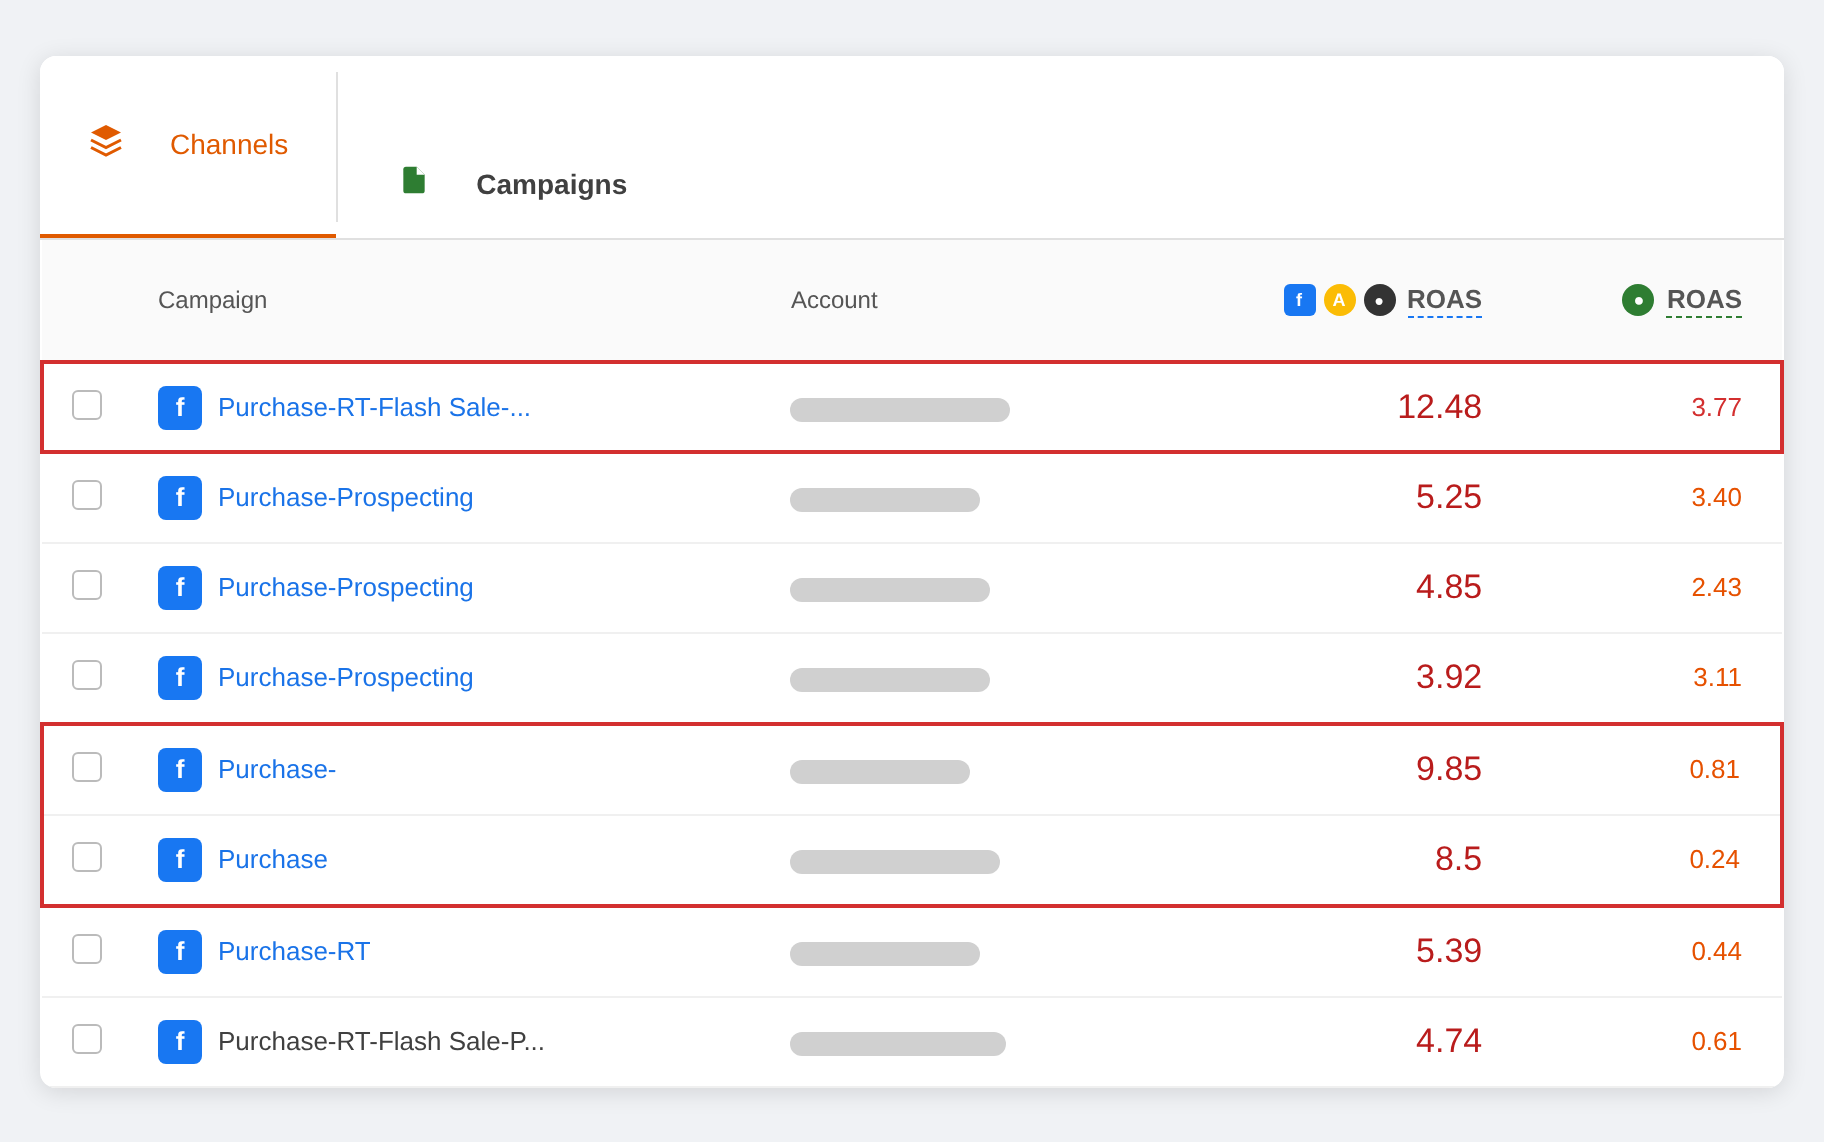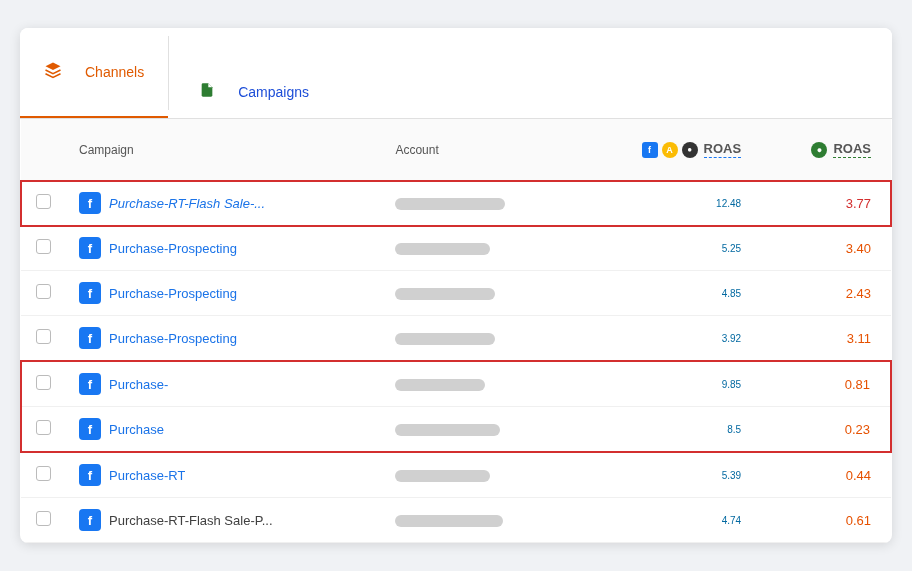--- a/index.html
+++ b/index.html
@@ -41,22 +41,22 @@
     }
     .tab-icon {
       font-size: 16px;
     }
     .tab-divider {
       width: 1px;
       background: #e0e0e0;
       margin: 8px 0;
     }
     .campaigns-tab {
-      color: #1d4ed8;
-      font-weight: 400;
+      color: #404040;
+      font-weight: 700;
       margin-top: 40px;
     }
     .campaigns-tab .tab-icon {
       color: #2e7d32;
     }
     table {
       width: 100%;
       border-collapse: collapse;
       font-size: 13px;
     }
@@ -126,22 +126,22 @@
     }
     .blurred-bar {
       height: 12px;
       border-radius: 6px;
       background: #d0d0d0;
       display: inline-block;
       vertical-align: middle;
     }
     .roas-value {
       text-align: right;
-      font-size: 10px;
-      color: #0369a1;
+      font-size: 17px;
+      color: #b91c1c;
       padding-right: 20px;
     }
     .roas-value-2 {
       text-align: right;
       font-size: 13px;
       color: #e65100;
       padding-right: 20px;
     }
     .icon-fb-sm {
       width: 16px; height: 16px;
@@ -270,21 +270,21 @@
         </tr>
       </thead>
       <tbody id="table-body">
       <tr style="outline: rgb(211, 47, 47) solid 2px; outline-offset: -1px;">
       <td class="checkbox-cell">
         <span class="checkbox"></span>
       </td>
       <td>
         <div class="campaign-cell">
           <span class="fb-icon">f</span>
-          <span class="campaign-name" style="color:#1a73e8;font-style:italic;">Purchase-RT-Flash Sale-...</span>
+          <span class="campaign-name" style="color:#1a73e8;">Purchase-RT-Flash Sale-...</span>
         </div>
       </td>
       <td class="account-cell">
         <span class="blurred-bar" style="width:110px;"></span>
       </td>
       <td class="roas-value">12.48</td>
       <td class="roas-value-2" style="color:#d32f2f;">3.77</td>
     </tr>
           <tr>
       <td class="checkbox-cell">
@@ -357,21 +357,21 @@
       <td>
         <div class="campaign-cell">
           <span class="fb-icon">f</span>
           <span class="campaign-name" style="color:#1a73e8;">Purchase</span>
         </div>
       </td>
       <td class="account-cell">
         <span class="blurred-bar" style="width:105px;"></span>
       </td>
       <td class="roas-value">8.5</td>
-      <td class="roas-value-2" style="color:#e65100;">0.23</td>
+      <td class="roas-value-2" style="color:#e65100;">0.24</td>
     </tr>
           <tr>
       <td class="checkbox-cell">
         <span class="checkbox"></span>
       </td>
       <td>
         <div class="campaign-cell">
           <span class="fb-icon">f</span>
           <span class="campaign-name" style="color:#1a73e8;">Purchase-RT</span>
         </div>

